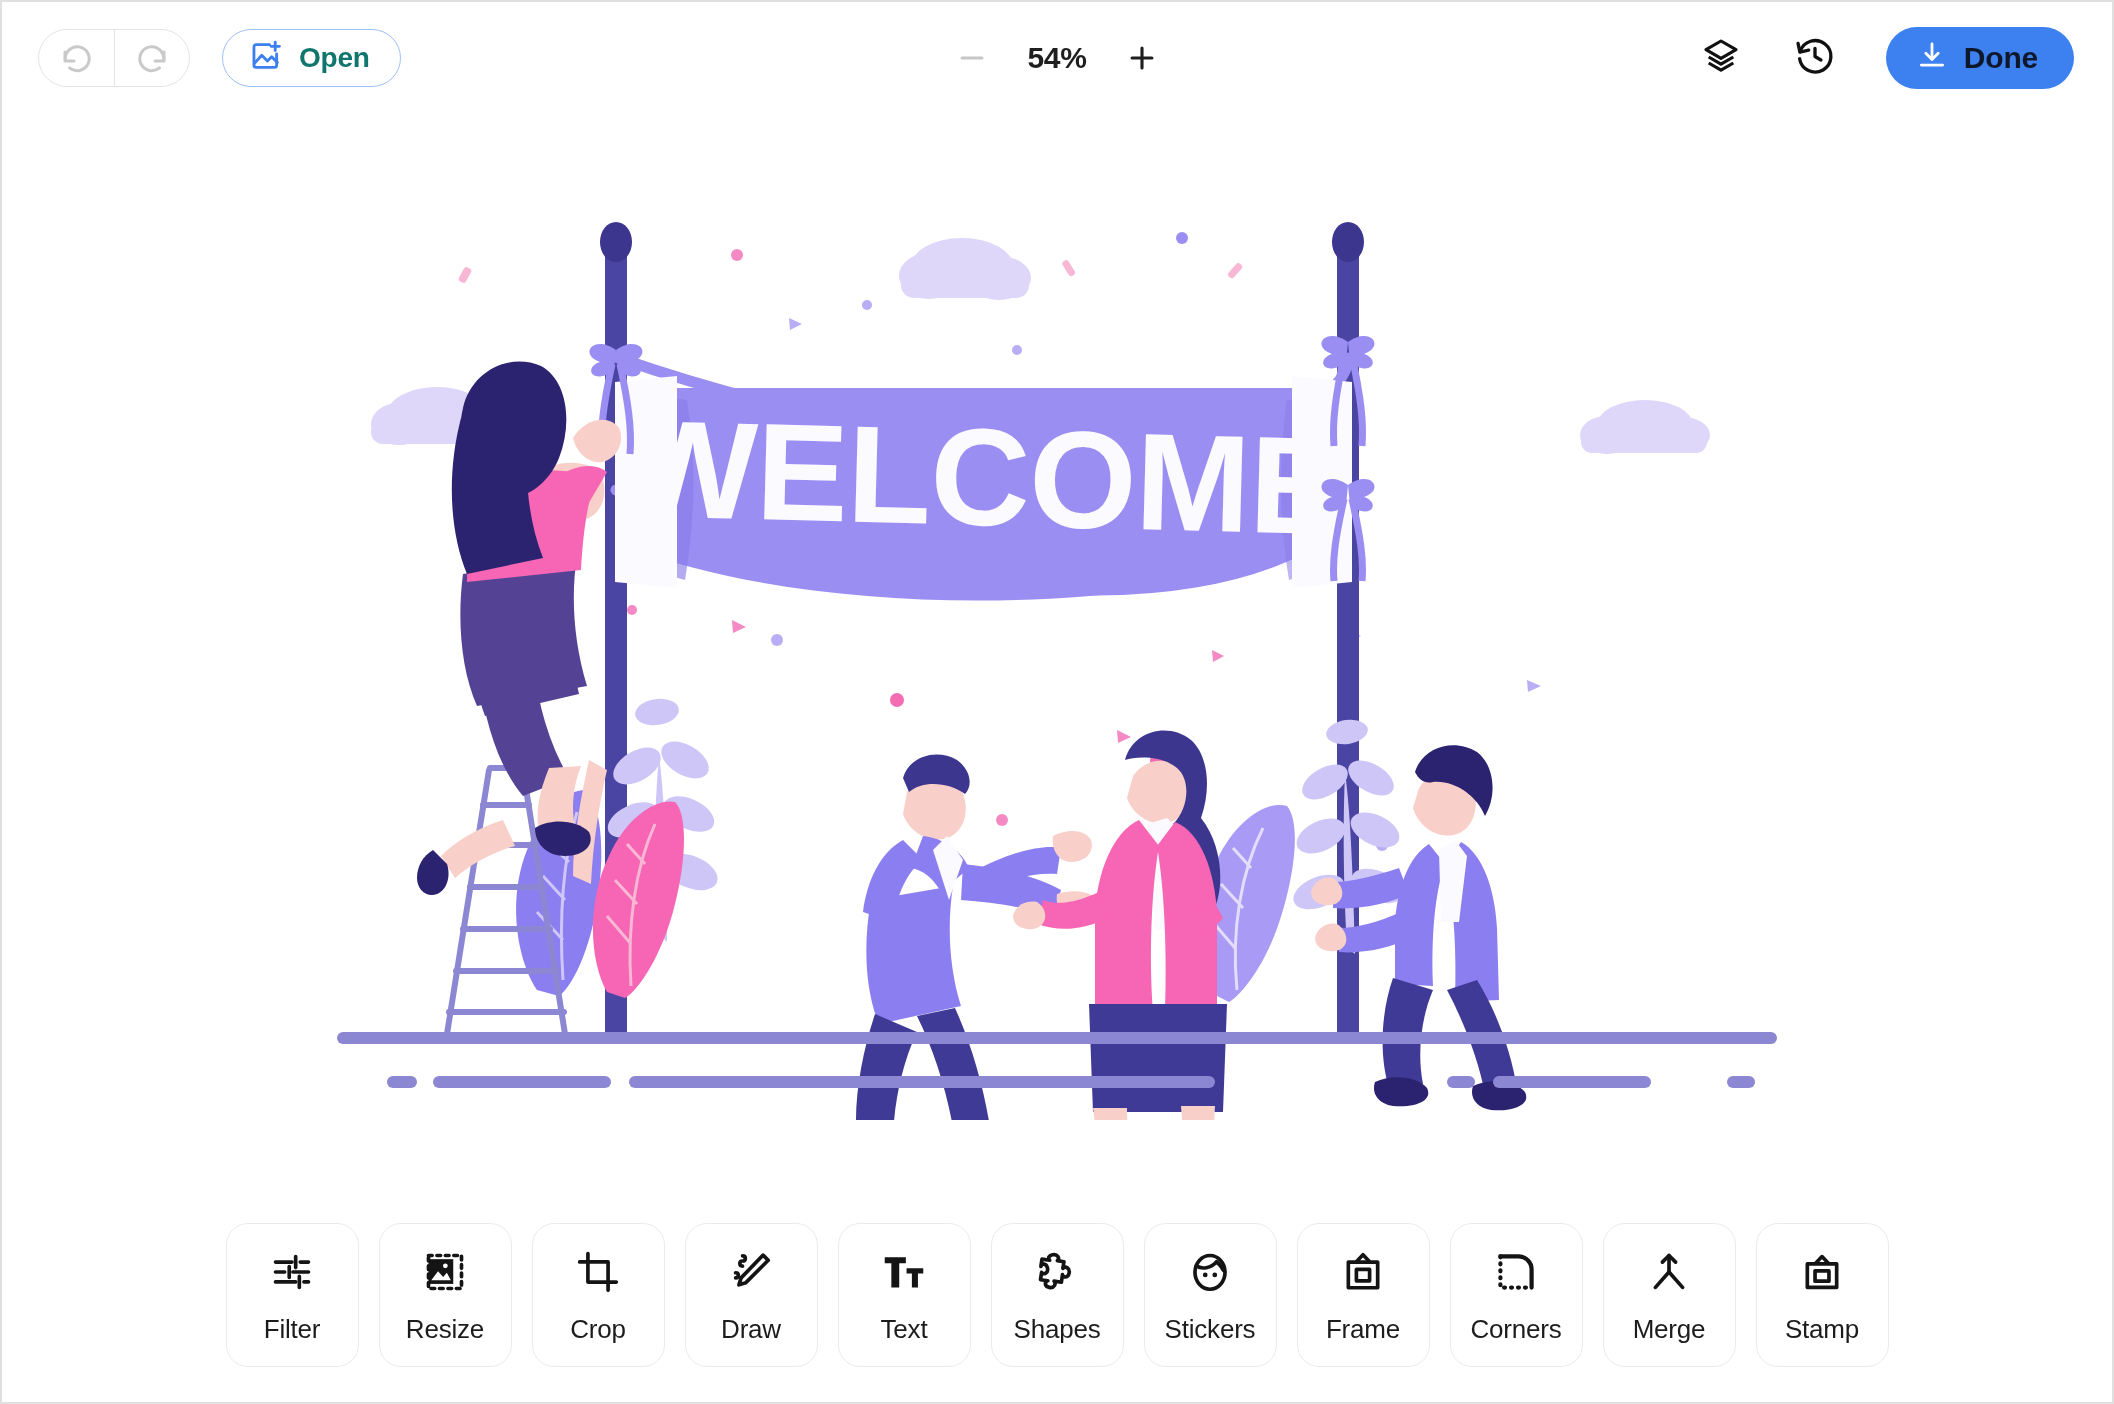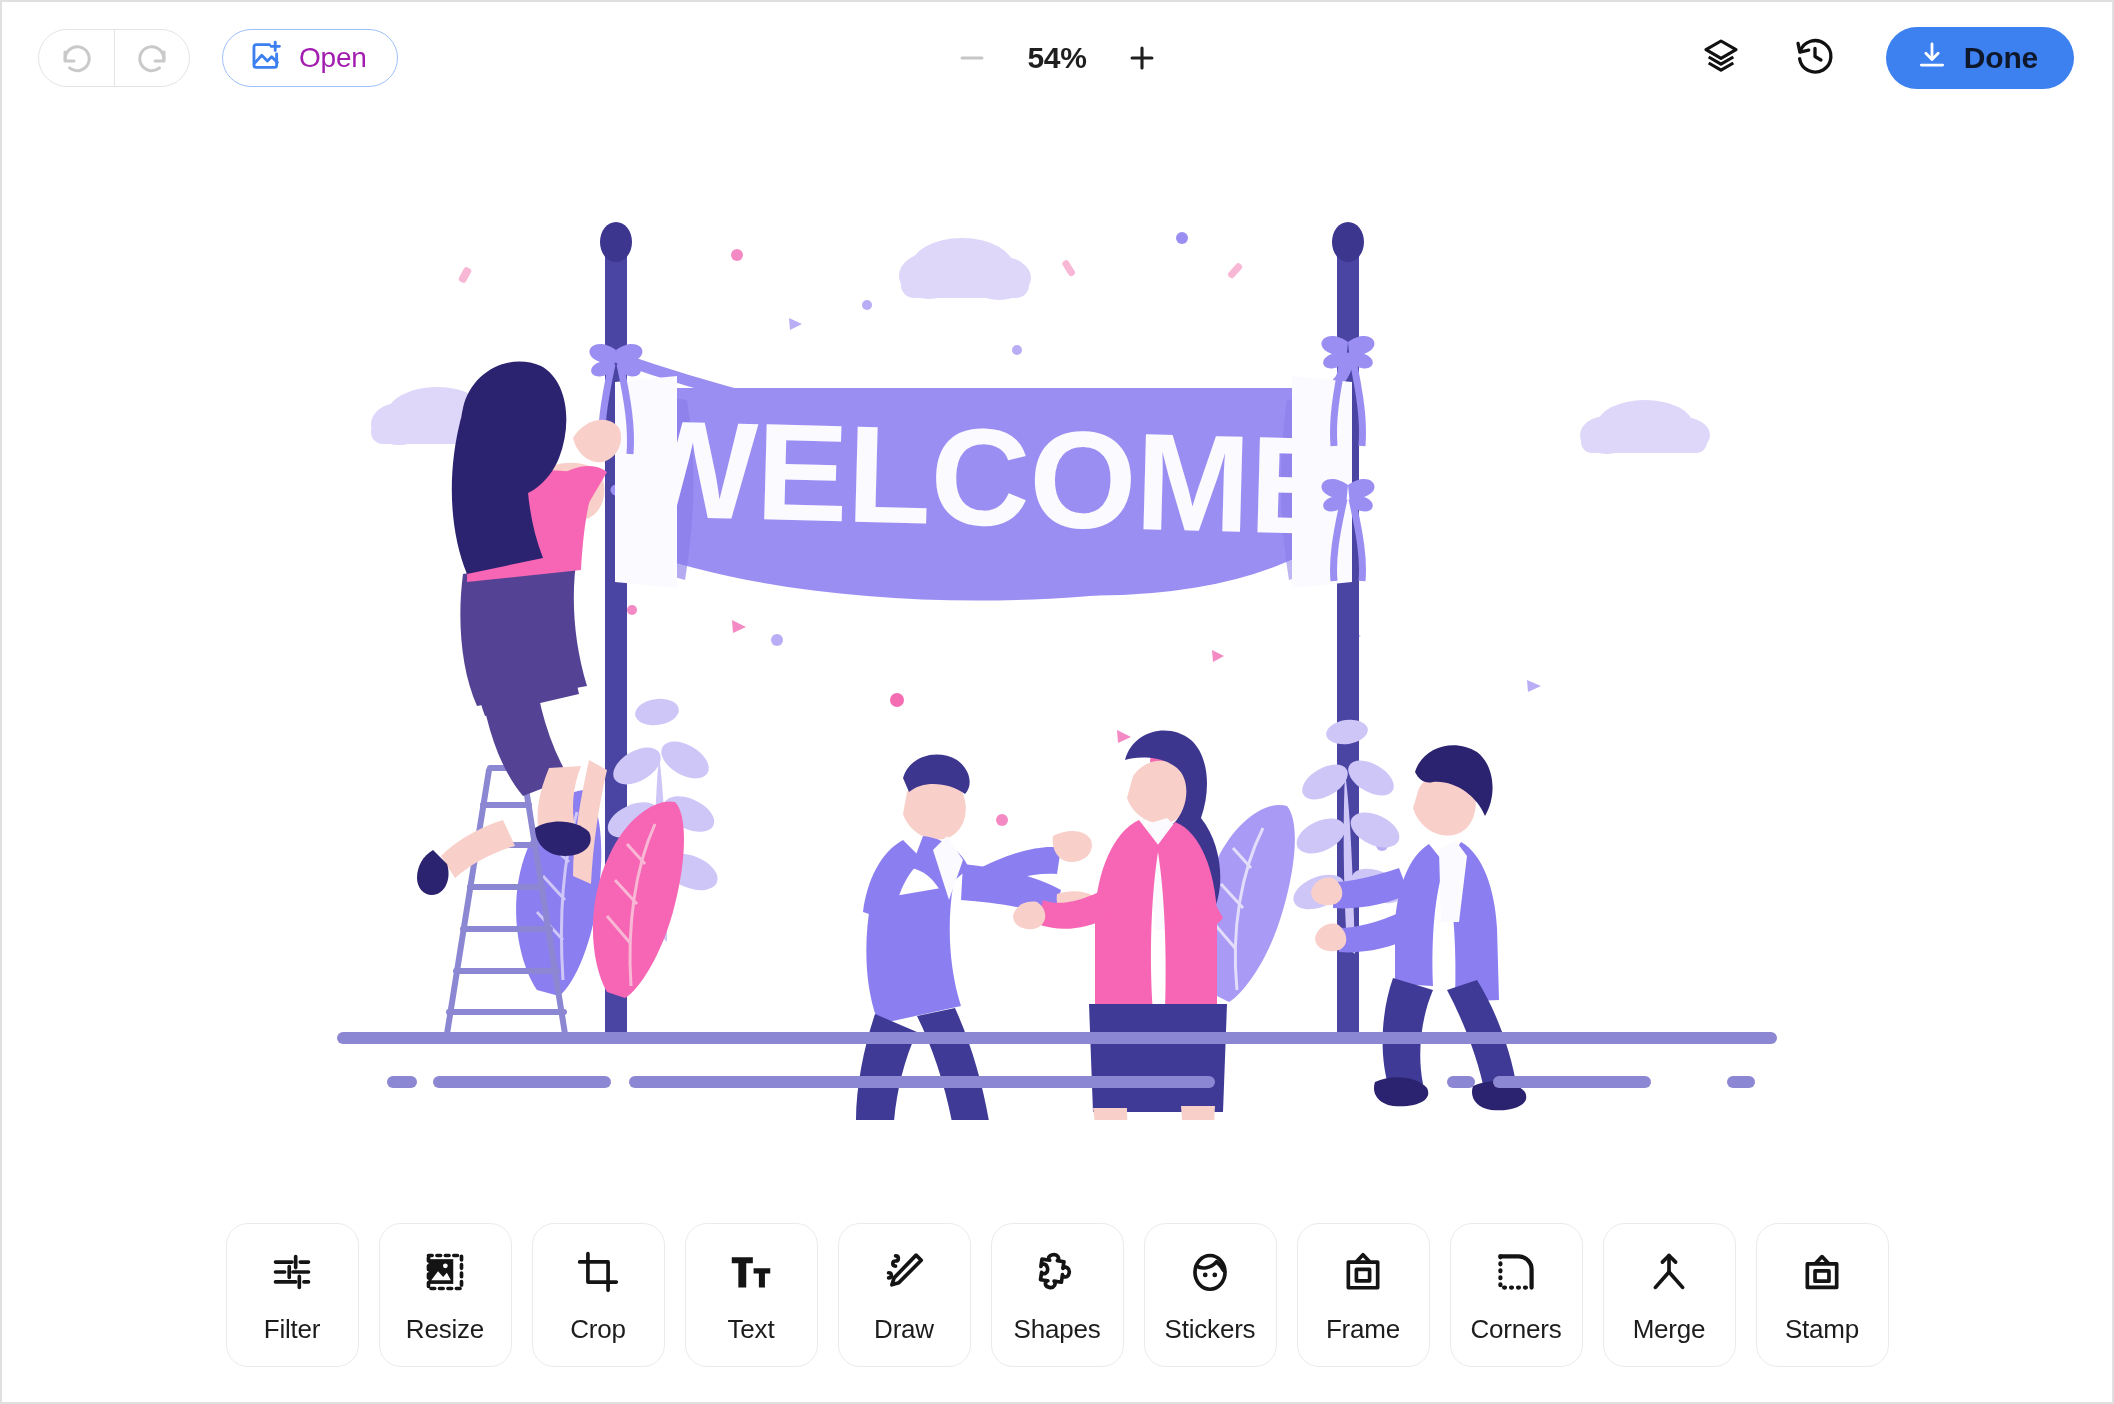--- a/index.html
+++ b/index.html
@@ -61,22 +61,22 @@
     gap: 16px;
     height: 58px;
     padding: 0 30px 0 26px;
     border: 1.8px solid #9dc0fb;
     border-radius: 29px;
     background: #fff;
     cursor: pointer;
   }
   .open-btn .lbl {
     font-size: 28px;
-    font-weight: normal;
-    color: #a21caf;
+    font-weight: bold;
+    color: #0f766e;
     letter-spacing: -0.2px;
   }
 
   .zoom-group {
     position: absolute;
     left: 50%;
     top: 50%;
     transform: translate(-50%, -50%);
     display: flex;
     align-items: center;
@@ -522,37 +522,37 @@
         <svg width="44" height="44" viewBox="0 0 24 24" fill="none" stroke="#141414" stroke-width="2" stroke-linecap="round" stroke-linejoin="round">
           <path d="M6.5 2 V17.5 H22"></path>
           <path d="M2 6.5 H17.5 V22"></path>
         </svg>
       </span>
       <span class="tlabel">Crop</span>
     </div>
 
     <div class="tool">
       <span class="ticon">
-        <svg width="44" height="44" viewBox="0 0 24 24" fill="#141414">
-          <path d="M1.5 4 H13 V7.2 H9.4 V20.5 H5.1 V7.2 H1.5 Z"></path>
-          <path d="M13.4 10 H22.5 V12.8 H19.6 V20.5 H16.3 V12.8 H13.4 Z"></path>
-        </svg>
-      </span>
-      <span class="tlabel">Text</span>
-    </div>
-
-    <div class="tool">
-      <span class="ticon">
         <svg width="44" height="44" viewBox="0 0 24 24" fill="none" stroke="#141414" stroke-width="2" stroke-linecap="round" stroke-linejoin="round">
           <path d="M18.6 2.8 L21.4 5.6 L9.2 17.8 L5.4 19 L6.6 15.2 Z"></path>
           <path d="M7.4 3.2 C9.4 3.2 9.4 6 7.4 6 C5.4 6 5.4 8.8 7.4 8.8"></path>
           <path d="M3.6 12.4 C5.6 12.4 5.6 15.2 3.6 15.2"></path>
         </svg>
       </span>
       <span class="tlabel">Draw</span>
+    </div>
+
+    <div class="tool">
+      <span class="ticon">
+        <svg width="44" height="44" viewBox="0 0 24 24" fill="#141414">
+          <path d="M1.5 4 H13 V7.2 H9.4 V20.5 H5.1 V7.2 H1.5 Z"></path>
+          <path d="M13.4 10 H22.5 V12.8 H19.6 V20.5 H16.3 V12.8 H13.4 Z"></path>
+        </svg>
+      </span>
+      <span class="tlabel">Text</span>
     </div>
 
     <div class="tool">
       <span class="ticon">
         <svg width="44" height="44" viewBox="0 0 24 24" fill="none" stroke="#141414" stroke-width="2" stroke-linejoin="round">
           <path d="M9.6 2.6 C12.4 2 13.6 4.6 12.2 5.8 L15.8 6.4 L15.2 10
                    C16.6 8.6 19.2 9.8 18.6 12.6 C18 15.4 15.4 15.2 15 13.4
                    L14.4 17.6 L10.4 17 C11.6 18.4 10.6 21 7.8 20.4
                    C5 19.8 5.2 17.2 7 16.8 L3 16.2 L3.6 12.2
                    C4.8 13.6 7.4 12.6 6.8 9.8 C6.2 7 3.6 7.2 3.2 9 L3.8 5 L8 5.6

